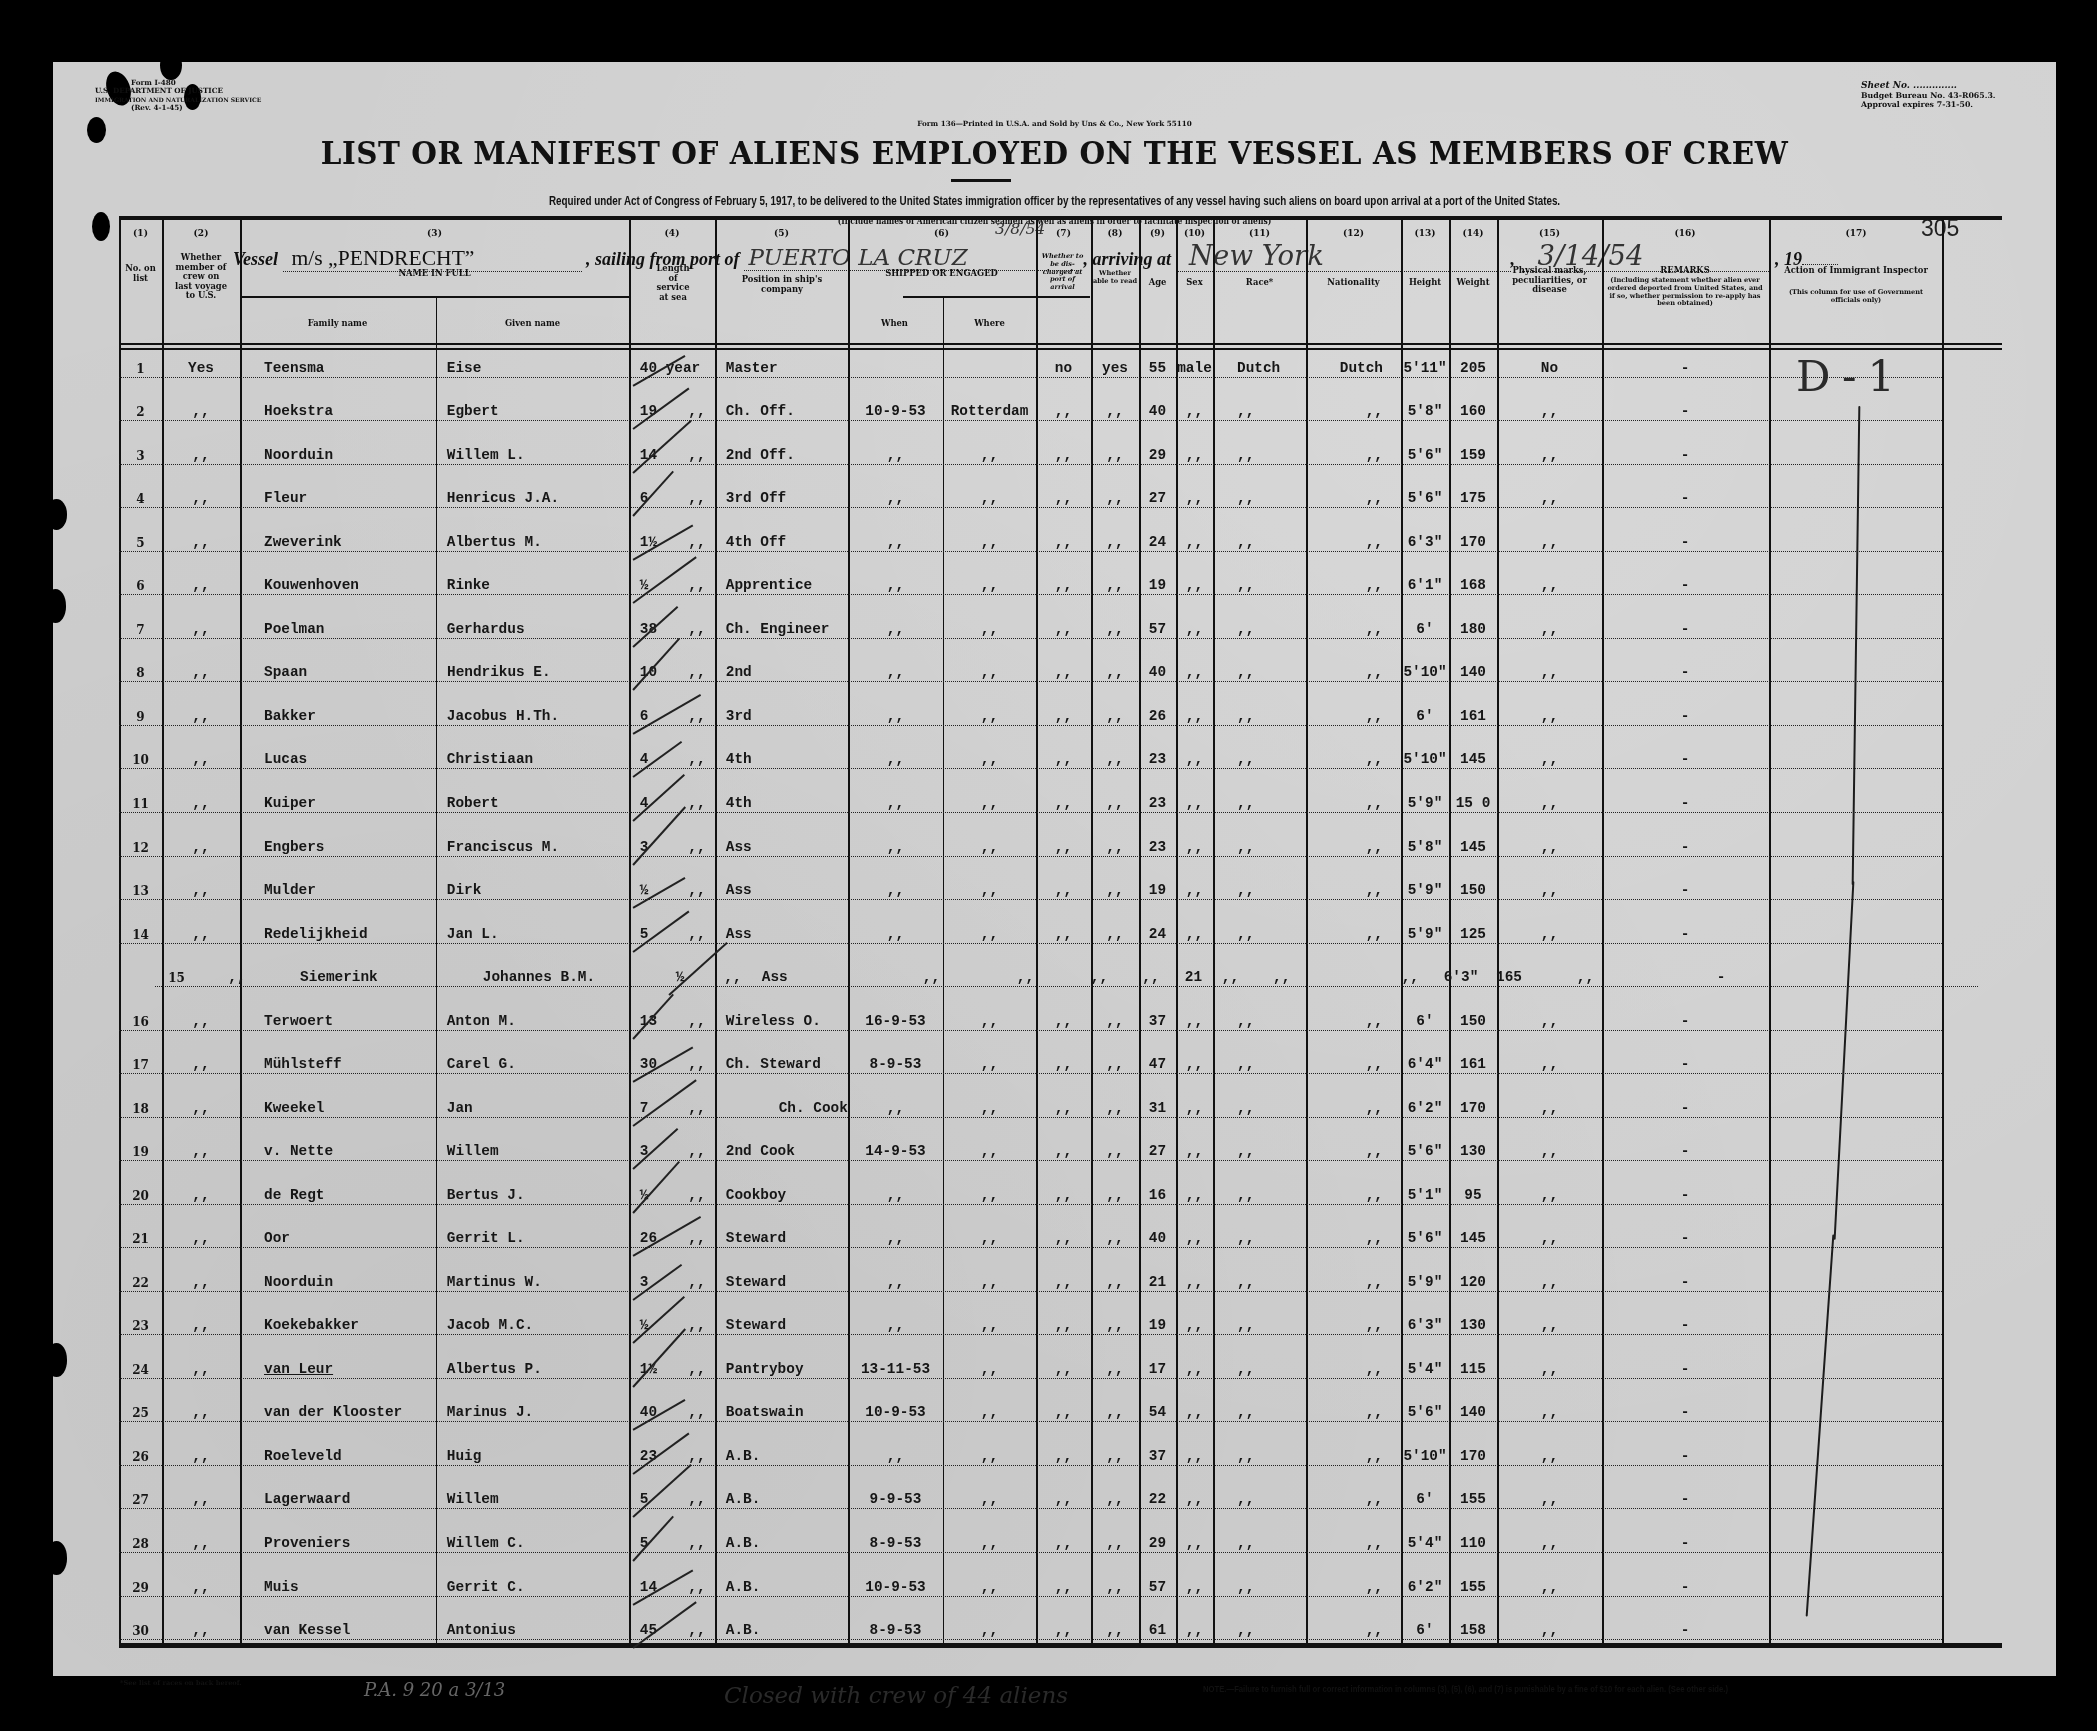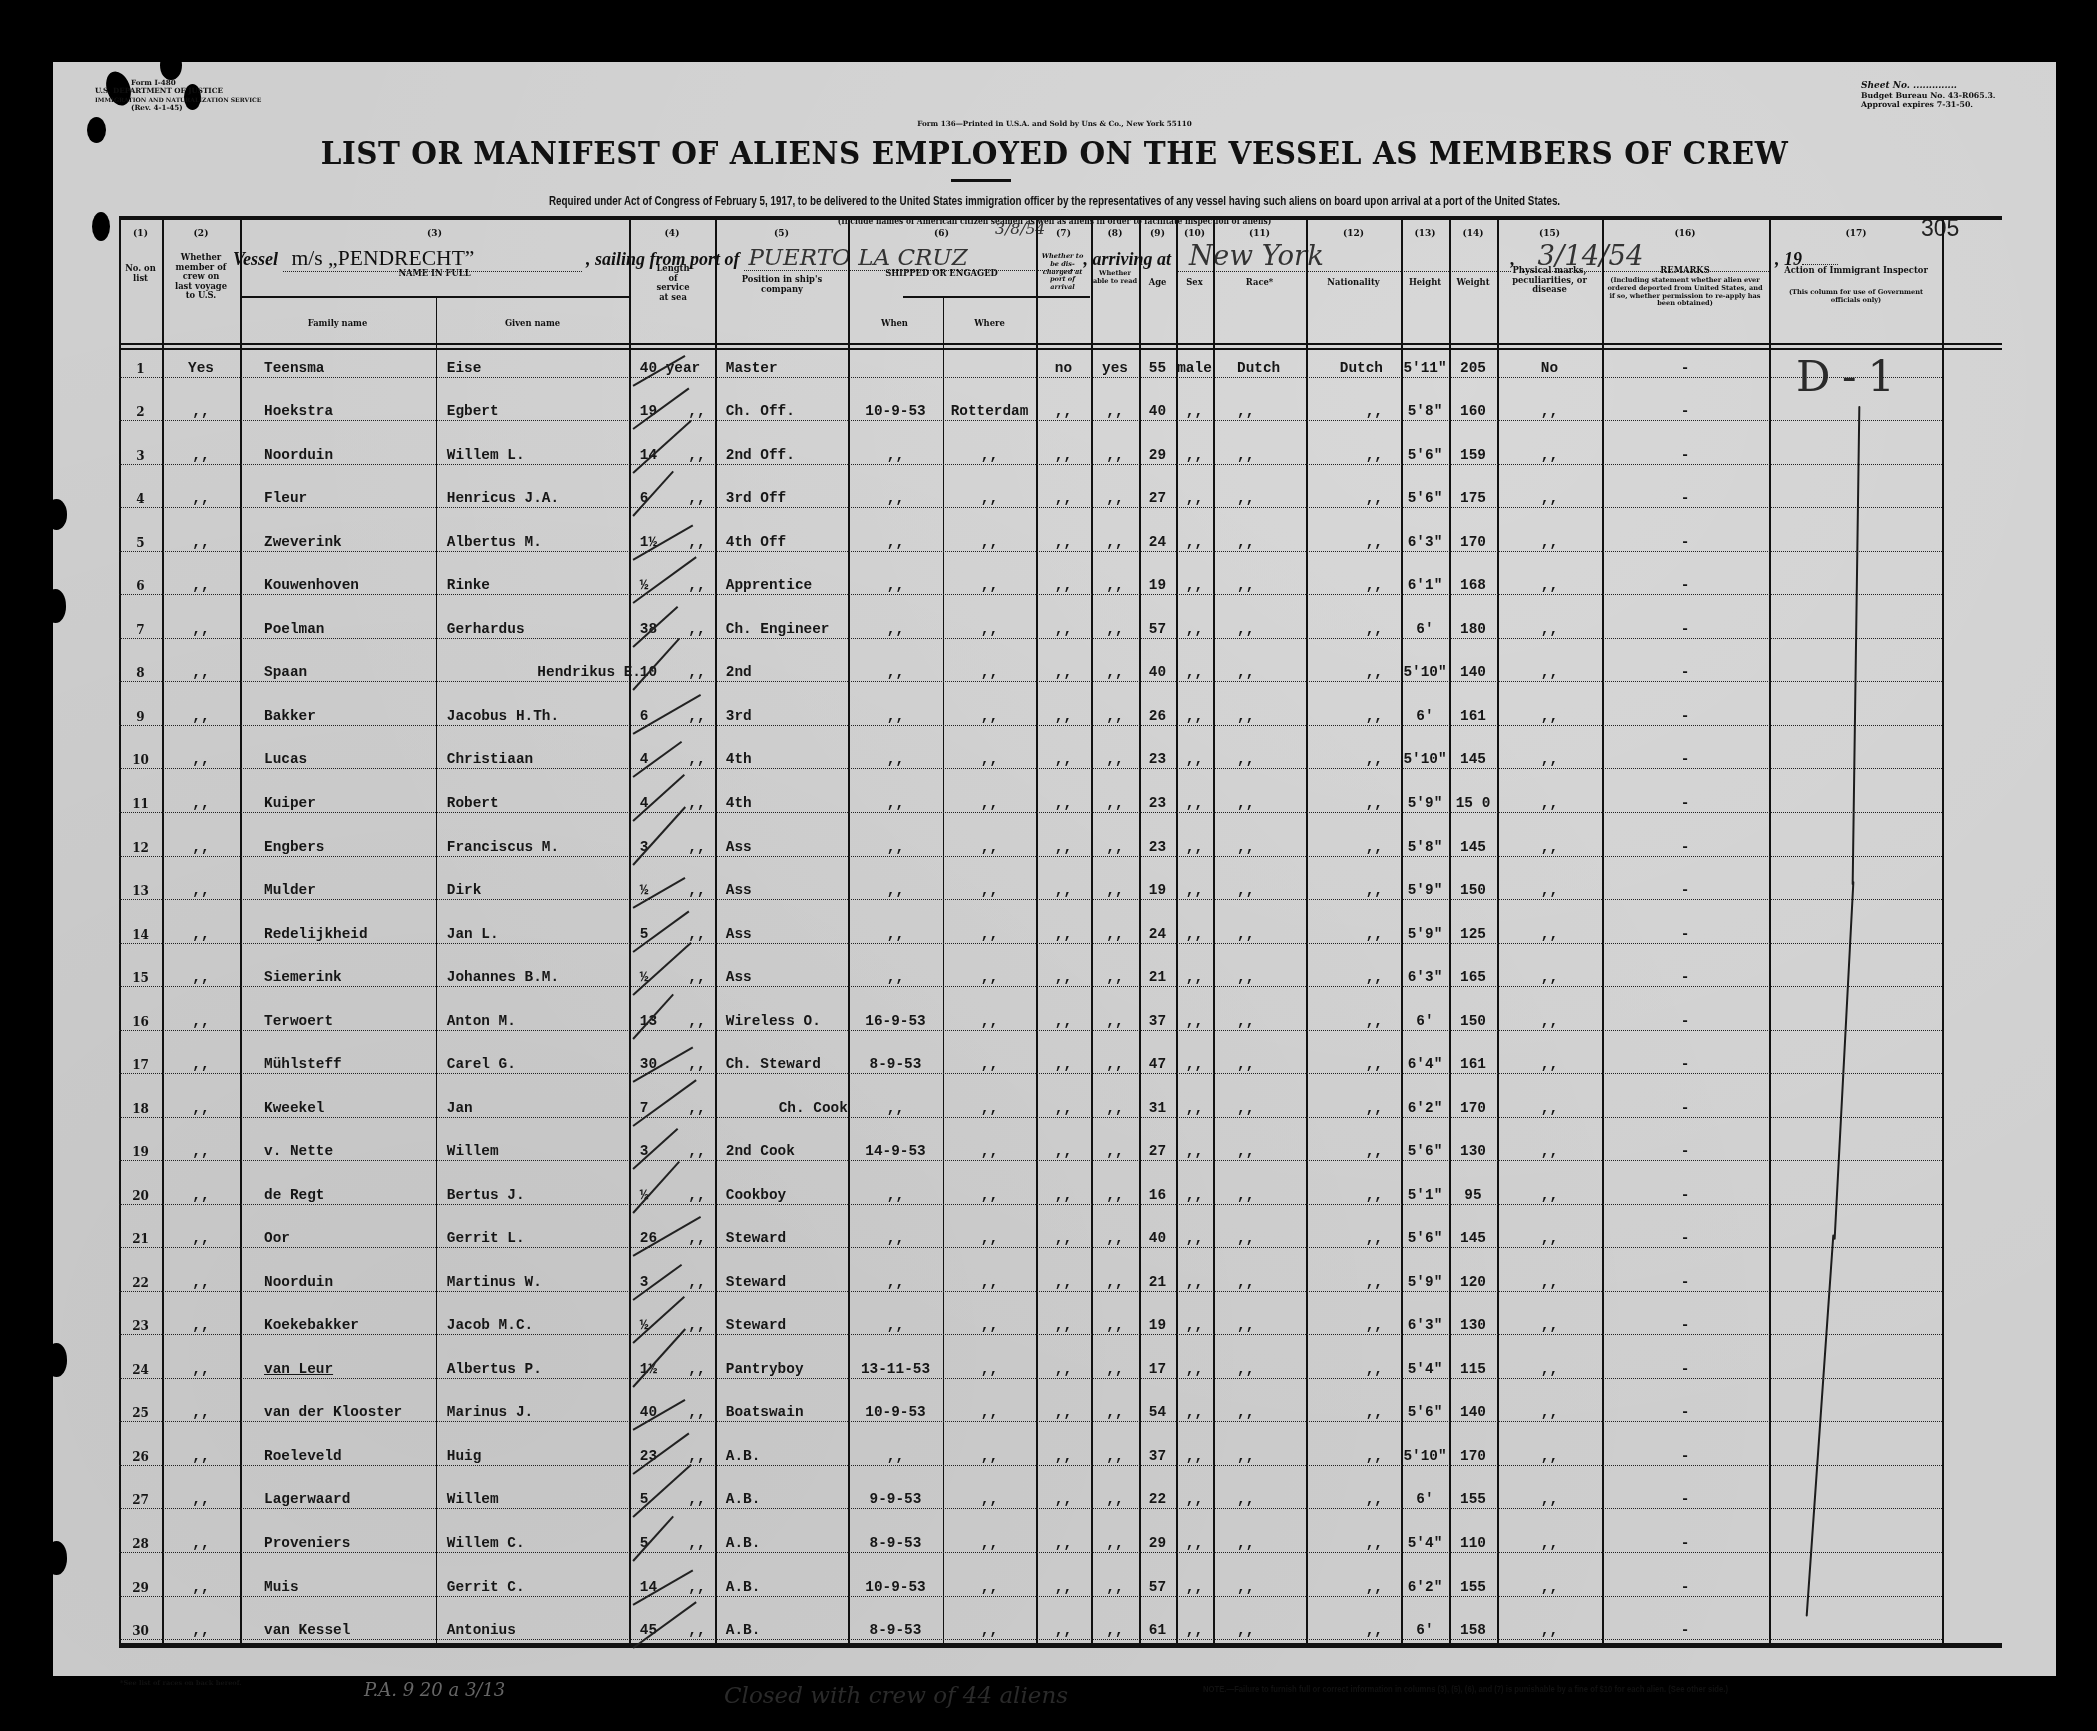--- a/index.html
+++ b/index.html
@@ -332,21 +332,21 @@
           <div class="cell" style="left: 1378px; width: 105px; text-align: center;">,,</div>
           <div class="cell" style="left: 563px; width: 30px; text-align: center;">,,</div>
           <div class="cell" style="left: 1483px; width: 166px; text-align: center;">-</div>
           <div class="tally" style="left: 514px; top: 31px; width: 60px; transform: rotate(-42deg);"></div>
         </div>
         <div class="row" style="top: 442px; width: 1823px;">
           <div class="dots" style="left: 0px; width: 1823px;"></div>
           <div class="cell rownum" style="left: 0px; width: 43px; text-align: center;">8</div>
           <div class="cell" style="left: 43px; width: 78px; text-align: center;">,,</div>
           <div class="cell" style="left: 121px; width: 172px; text-align: left; padding-left: 24px;">Spaan</div>
-          <div class="cell" style="left: 317px; width: 182px; text-align: right; padding-left: 23px;">Hendrikus E.</div>
+          <div class="cell" style="left: 317px; width: 182px; text-align: left; padding-left: 11px;">Hendrikus E.</div>
           <div class="cell" style="left: 510px; width: 75px; text-align: left; padding-left: 10.8px;">10</div>
           <div class="cell" style="left: 596px; width: 122px; text-align: left; padding-left: 10.8px;">2nd</div>
           <div class="cell" style="left: 729px; width: 95px; text-align: center;">,,</div>
           <div class="cell" style="left: 824px; width: 93px; text-align: center;">,,</div>
           <div class="cell" style="left: 917px; width: 55px; text-align: center;">,,</div>
           <div class="cell" style="left: 972px; width: 48px; text-align: center;">,,</div>
           <div class="cell" style="left: 1020px; width: 37px; text-align: center;">40</div>
           <div class="cell" style="left: 1057px; width: 37px; text-align: center;">,,</div>
           <div class="cell" style="left: 1094px; width: 69px; text-align: left; padding-left: 24px;">,,</div>
           <div class="cell" style="left: 1187px; width: 77px; text-align: right; padding-right: 18px;">,,</div>
@@ -488,21 +488,21 @@
           <div class="cell" style="left: 1057px; width: 37px; text-align: center;">,,</div>
           <div class="cell" style="left: 1094px; width: 69px; text-align: left; padding-left: 24px;">,,</div>
           <div class="cell" style="left: 1187px; width: 77px; text-align: right; padding-right: 18px;">,,</div>
           <div class="cell" style="left: 1282px; width: 48px; text-align: center;">5'9"</div>
           <div class="cell" style="left: 1330px; width: 48px; text-align: center;">125</div>
           <div class="cell" style="left: 1378px; width: 105px; text-align: center;">,,</div>
           <div class="cell" style="left: 563px; width: 30px; text-align: center;">,,</div>
           <div class="cell" style="left: 1483px; width: 166px; text-align: center;">-</div>
           <div class="tally" style="left: 514px; top: 31px; width: 69px; transform: rotate(-36deg);"></div>
         </div>
-        <div class="row" style="top: 747px; width: 1610px;">
+        <div class="row" style="top: 747px; width: 1610px; margin-left: 36px;">
           <div class="dots" style="left: 0px; width: 1823px;"></div>
           <div class="cell rownum" style="left: 0px; width: 43px; text-align: center;">15</div>
           <div class="cell" style="left: 43px; width: 78px; text-align: center;">,,</div>
           <div class="cell" style="left: 121px; width: 172px; text-align: left; padding-left: 24px;">Siemerink</div>
           <div class="cell" style="left: 317px; width: 182px; text-align: left; padding-left: 10.8px;">Johannes B.M.</div>
           <div class="cell" style="left: 510px; width: 75px; text-align: left; padding-left: 10.8px;">½</div>
           <div class="cell" style="left: 596px; width: 122px; text-align: left; padding-left: 10.8px;">Ass</div>
           <div class="cell" style="left: 729px; width: 95px; text-align: center;">,,</div>
           <div class="cell" style="left: 824px; width: 93px; text-align: center;">,,</div>
           <div class="cell" style="left: 917px; width: 55px; text-align: center;">,,</div>

